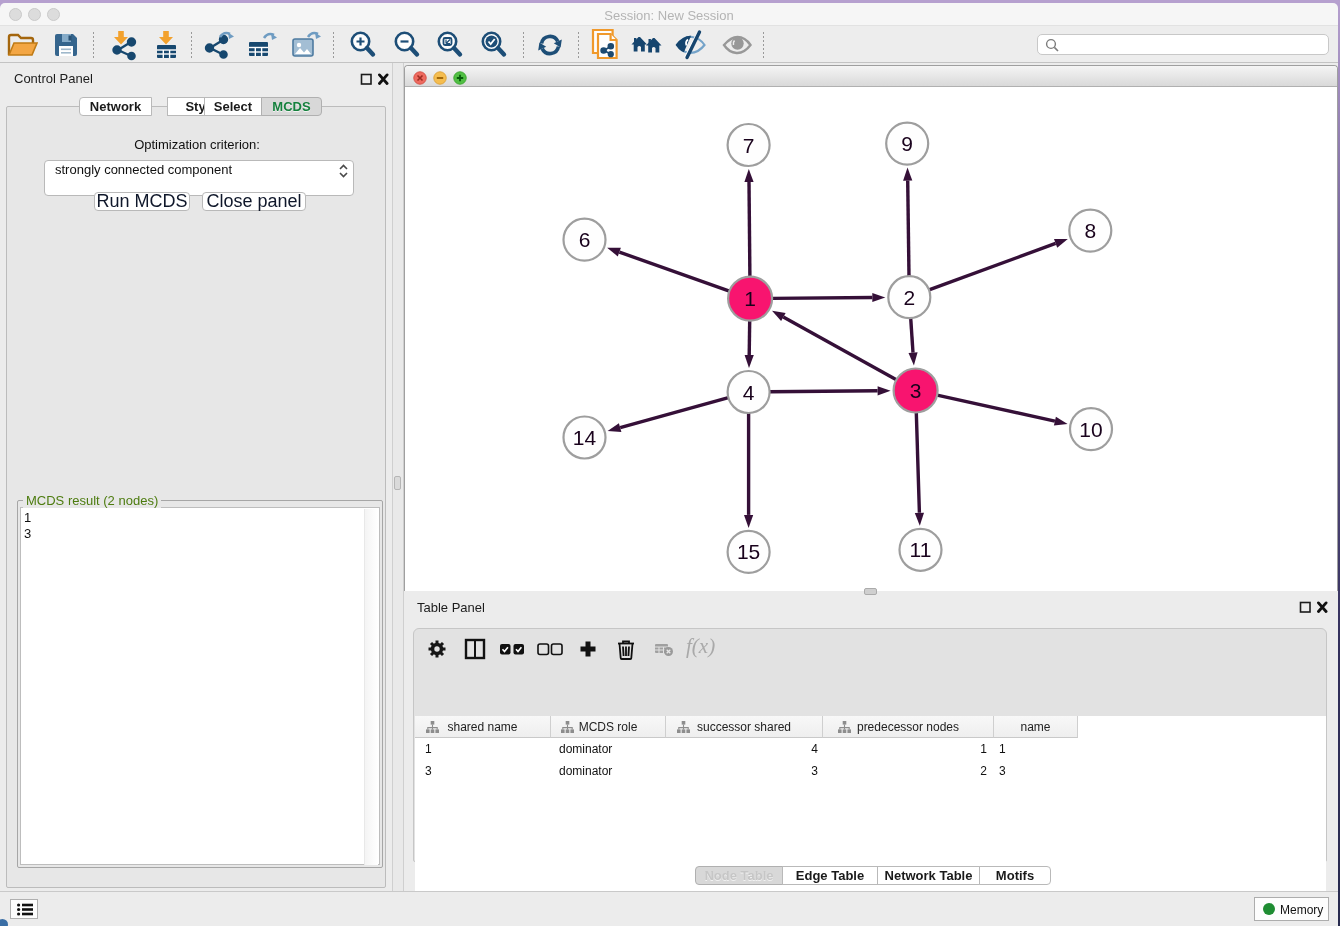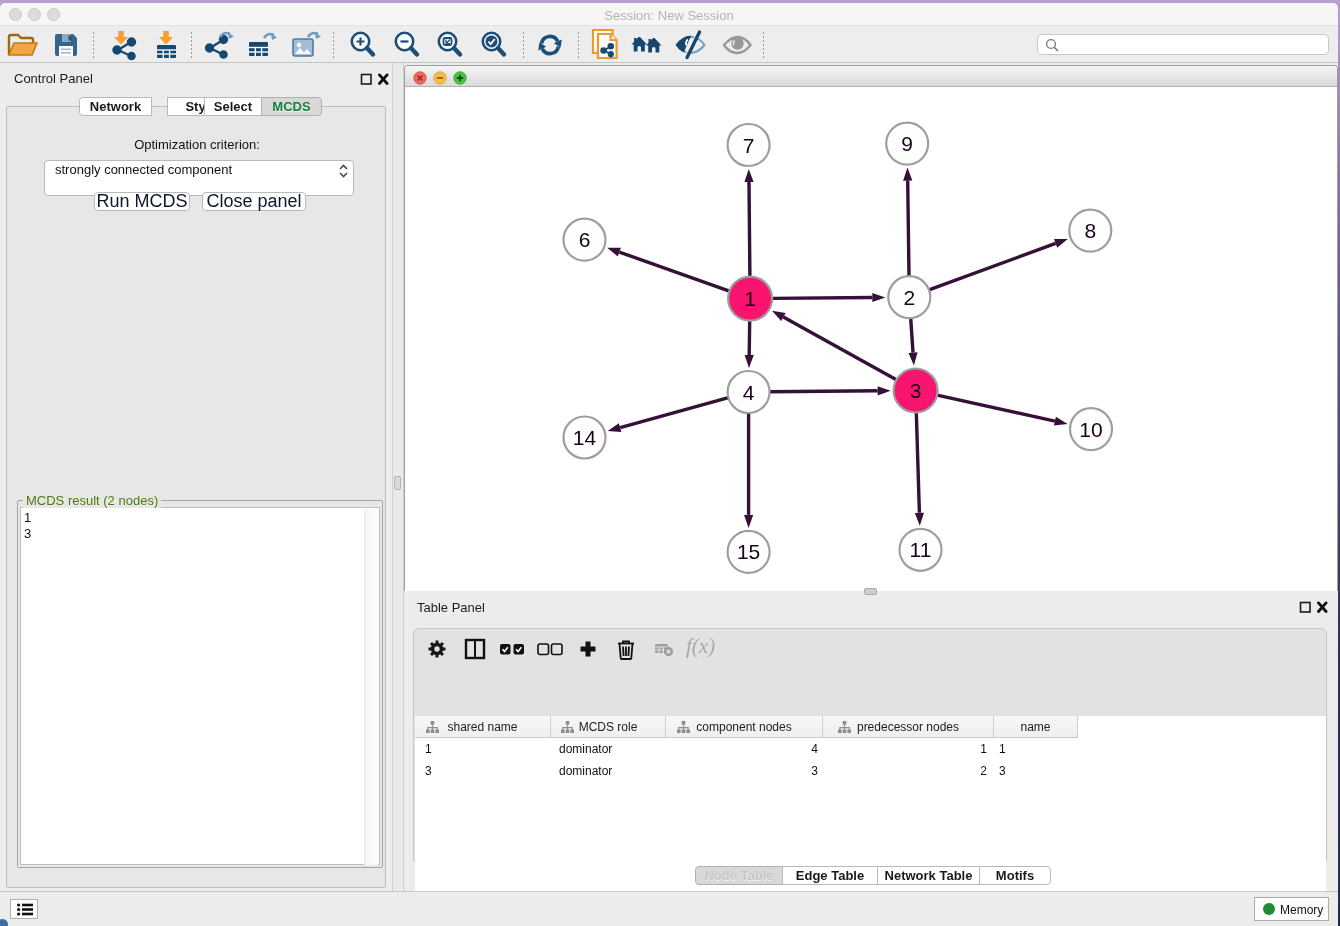--- a/index.html
+++ b/index.html
@@ -382,21 +382,21 @@
   </svg>
   <div class="abs" style="left:272px; top:5px; font-family:'Liberation Serif', serif; font-style:italic; font-size:21px; color:#a9a9a9;">f(x)</div>
   <div class="abs" id="tbl">
     <div class="th" style="left:0; width:136px;">
         <span class="thlabel">shared name</span>
       </div>
     <div class="th" style="left:136px; width:115px;text-decoration:underline;">
         <span class="thlabel">MCDS role</span>
       </div>
     <div class="th" style="left:251px; width:157px;">
-        <span class="thlabel">component nodes</span>
+        <span class="thlabel">successor shared</span>
       </div>
     <div class="th" style="left:408px; width:171px;">
         <span class="thlabel">predecessor nodes</span>
       </div>
     <div class="th" style="left:579px; width:84px;">
         <span class="thlabel">name</span>
       </div>
     <svg class="abs" style="left:6px; top:5px;" width="600" height="13" viewBox="0 0 600 13">
       <g fill="#8d8d8d" transform="translate(5,0)">
         <rect x="4.7" y="0" width="3.6" height="3.6"></rect>

